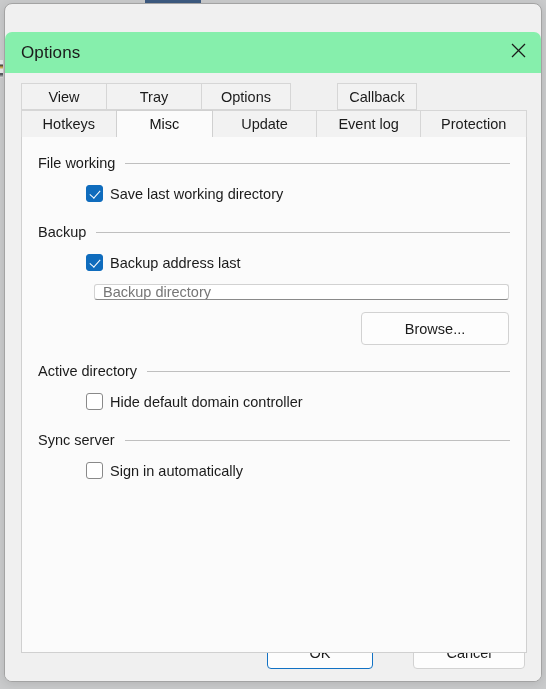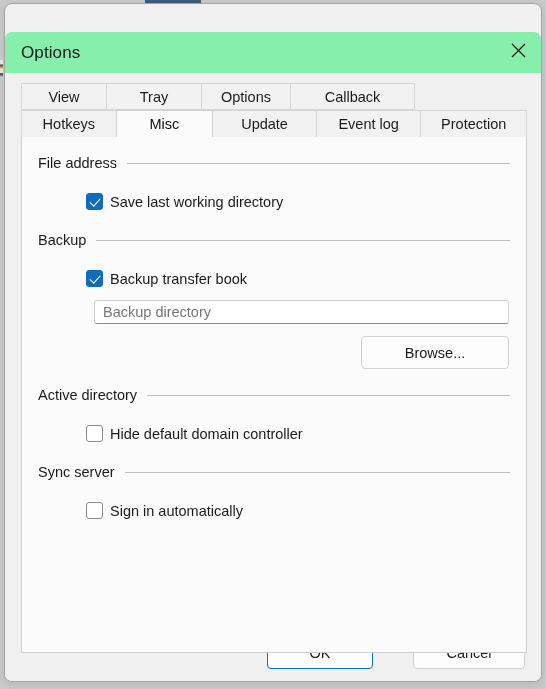--- a/index.html
+++ b/index.html
@@ -117,21 +117,21 @@
     color: #101010;
   }
   .row2 .tab { margin-top: 0; }
   .row1 .tab { border-bottom: 1px solid #d6d6d6; }
 
   
   .t-view        { width: 86px; }
   .t-remote      { width: 146px; }
   .t-tray        { width: 96px; }
   .t-search      { width: 90px; }
-  .t-callback    { width: 125px; }
+  .t-callback    { width: 80px; margin-left: 47px; }
   .t-hotkeys     { width: 96px; }
   .t-misc        { width: 98px; }
   .t-update      { width: 105px; }
   .t-eventlog    { width: 106px; }
   .t-protection  { width: 107px; }
 
   
   #content-panel {
     position: relative;
     margin: -1px 14px 0 16px;
@@ -169,21 +169,21 @@
   .group-rule {
     flex: 1;
     height: 1px;
     background: #bfbfbf;
   }
 
   .check-row {
     display: flex;
     align-items: center;
     padding-left: 48px;
-    margin-top: 22px;
+    margin-top: 14px;
     cursor: pointer;
   }
   .cbox {
     width: 17px;
     height: 17px;
     border-radius: 3px;
     box-sizing: border-box;
     flex: 0 0 auto;
     position: relative;
     background: #ffffff;
@@ -208,21 +208,21 @@
     font-size: 14.5px;
     color: #1b1b1b;
     margin-left: 7px;
     white-space: nowrap;
   }
 
   #backup-dir-input {
     display: block;
     margin: 13px 16px 0 72px;
     width: 415px;
-    height: 24px;
+    height: 16px;
     box-sizing: border-box;
     background: #ffffff;
     border: 1px solid #d2d2d2;
     border-bottom: 1px solid #8a8a8a;
     border-radius: 3px;
     padding: 0 8px;
     font-family: "Liberation Sans", sans-serif;
     font-size: 14.5px;
     color: #1b1b1b;
     outline: none;
@@ -307,37 +307,37 @@
       <div class="tab t-eventlog">Event log</div>
       <div class="tab t-protection">Protection</div>
     </div>
   </div>
 
   <div id="content-panel">
     <div id="selected-tab-mask"></div>
 
     <div class="group">
       <div class="group-header">
-        <span class="group-title">File address</span>
+        <span class="group-title">File working</span>
         <span class="group-rule"></span>
       </div>
       <div class="check-row">
         <span class="cbox checked"></span>
         <span class="check-label">Save last working directory</span>
       </div>
     </div>
 
     <div class="group" style="margin-top:22px;">
       <div class="group-header">
         <span class="group-title">Backup</span>
         <span class="group-rule"></span>
       </div>
       <div class="check-row">
         <span class="cbox checked"></span>
-        <span class="check-label">Backup transfer book</span>
+        <span class="check-label">Backup address last</span>
       </div>
     </div>
     <input id="backup-dir-input" type="text" placeholder="Backup directory" style="">
     <div id="browse-row">
       <button class="btn" id="browse-button">Browse...</button>
     </div>
 
     <div class="group" style="margin-top:18px;">
       <div class="group-header">
         <span class="group-title">Active directory</span>

